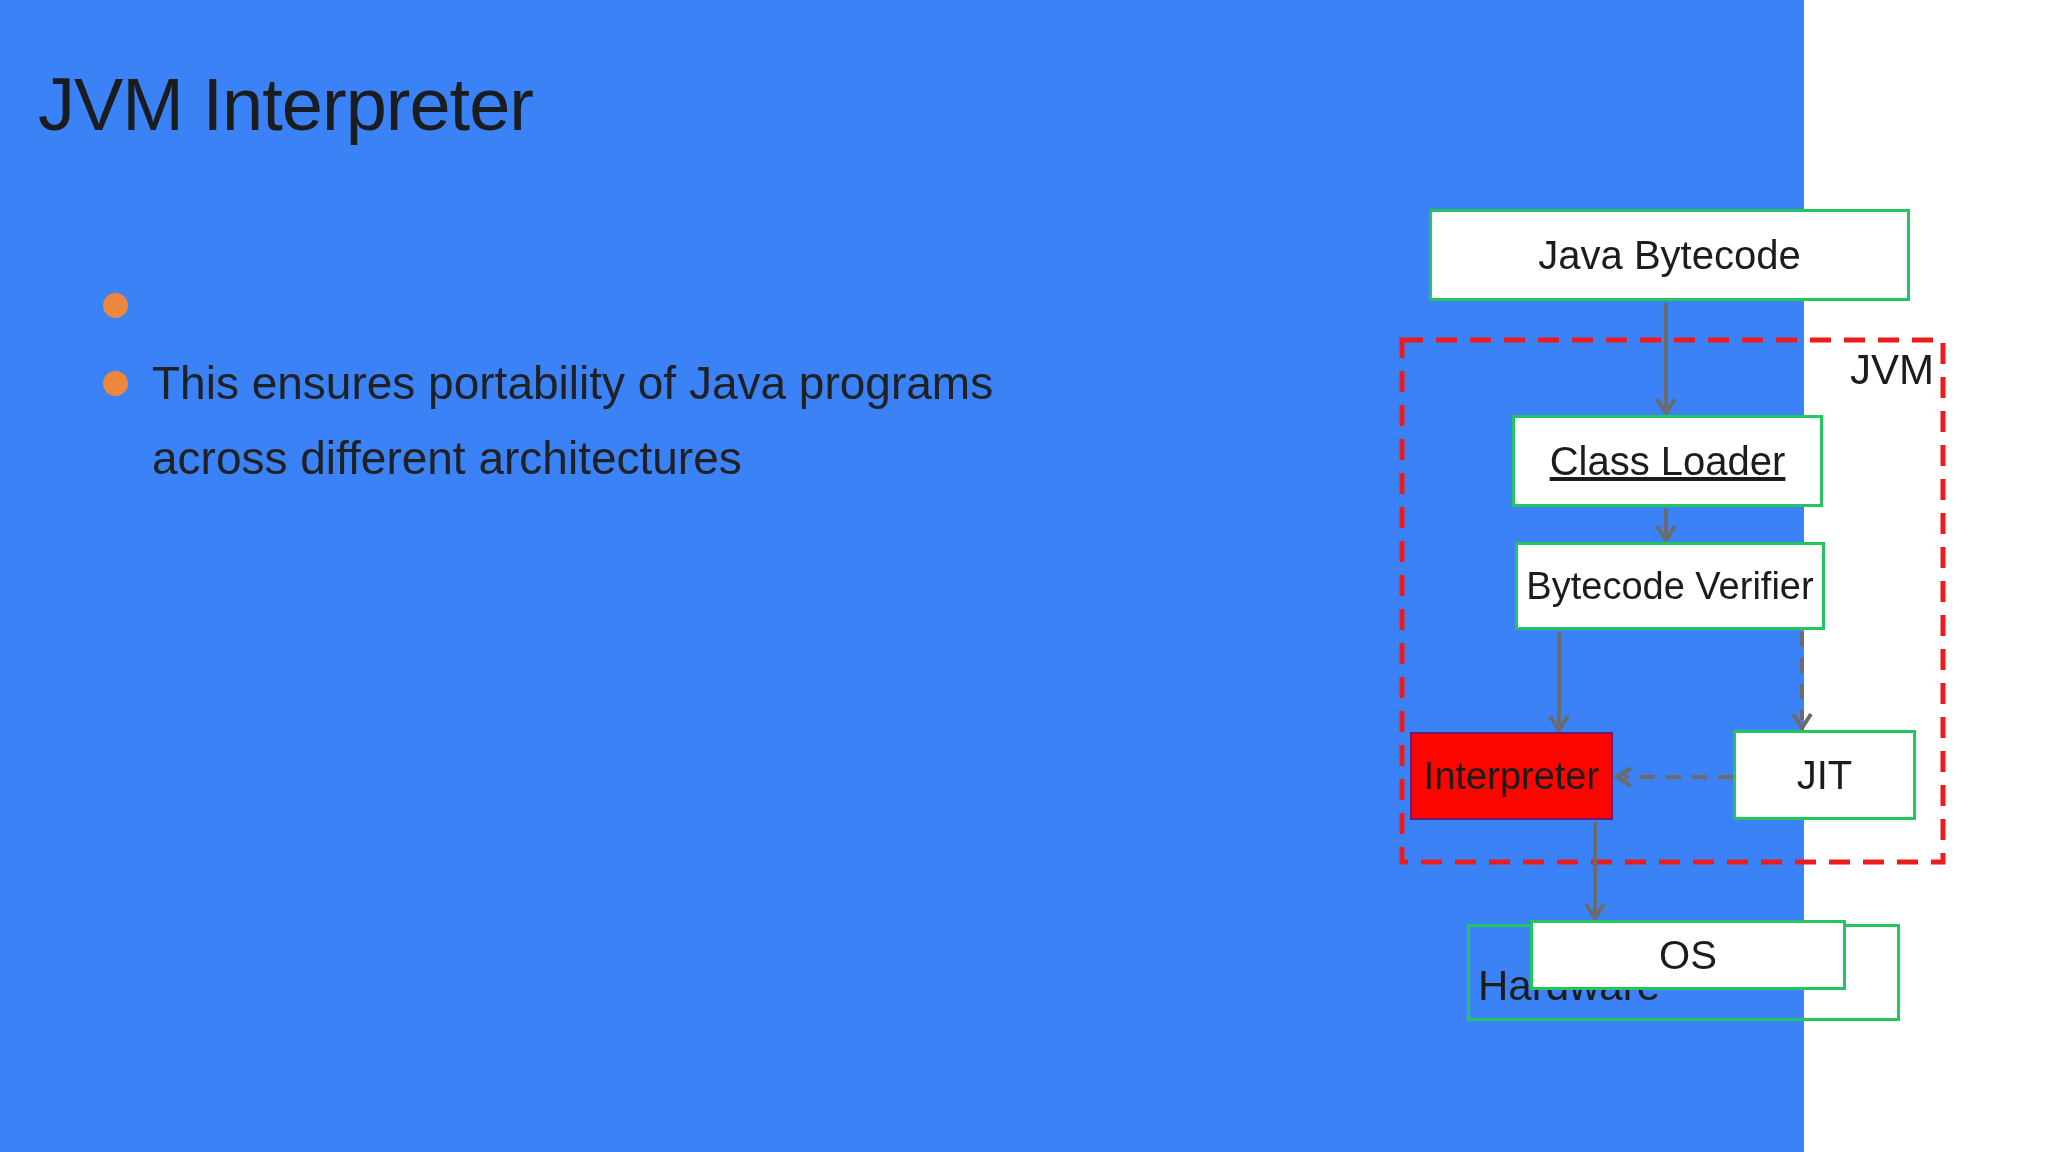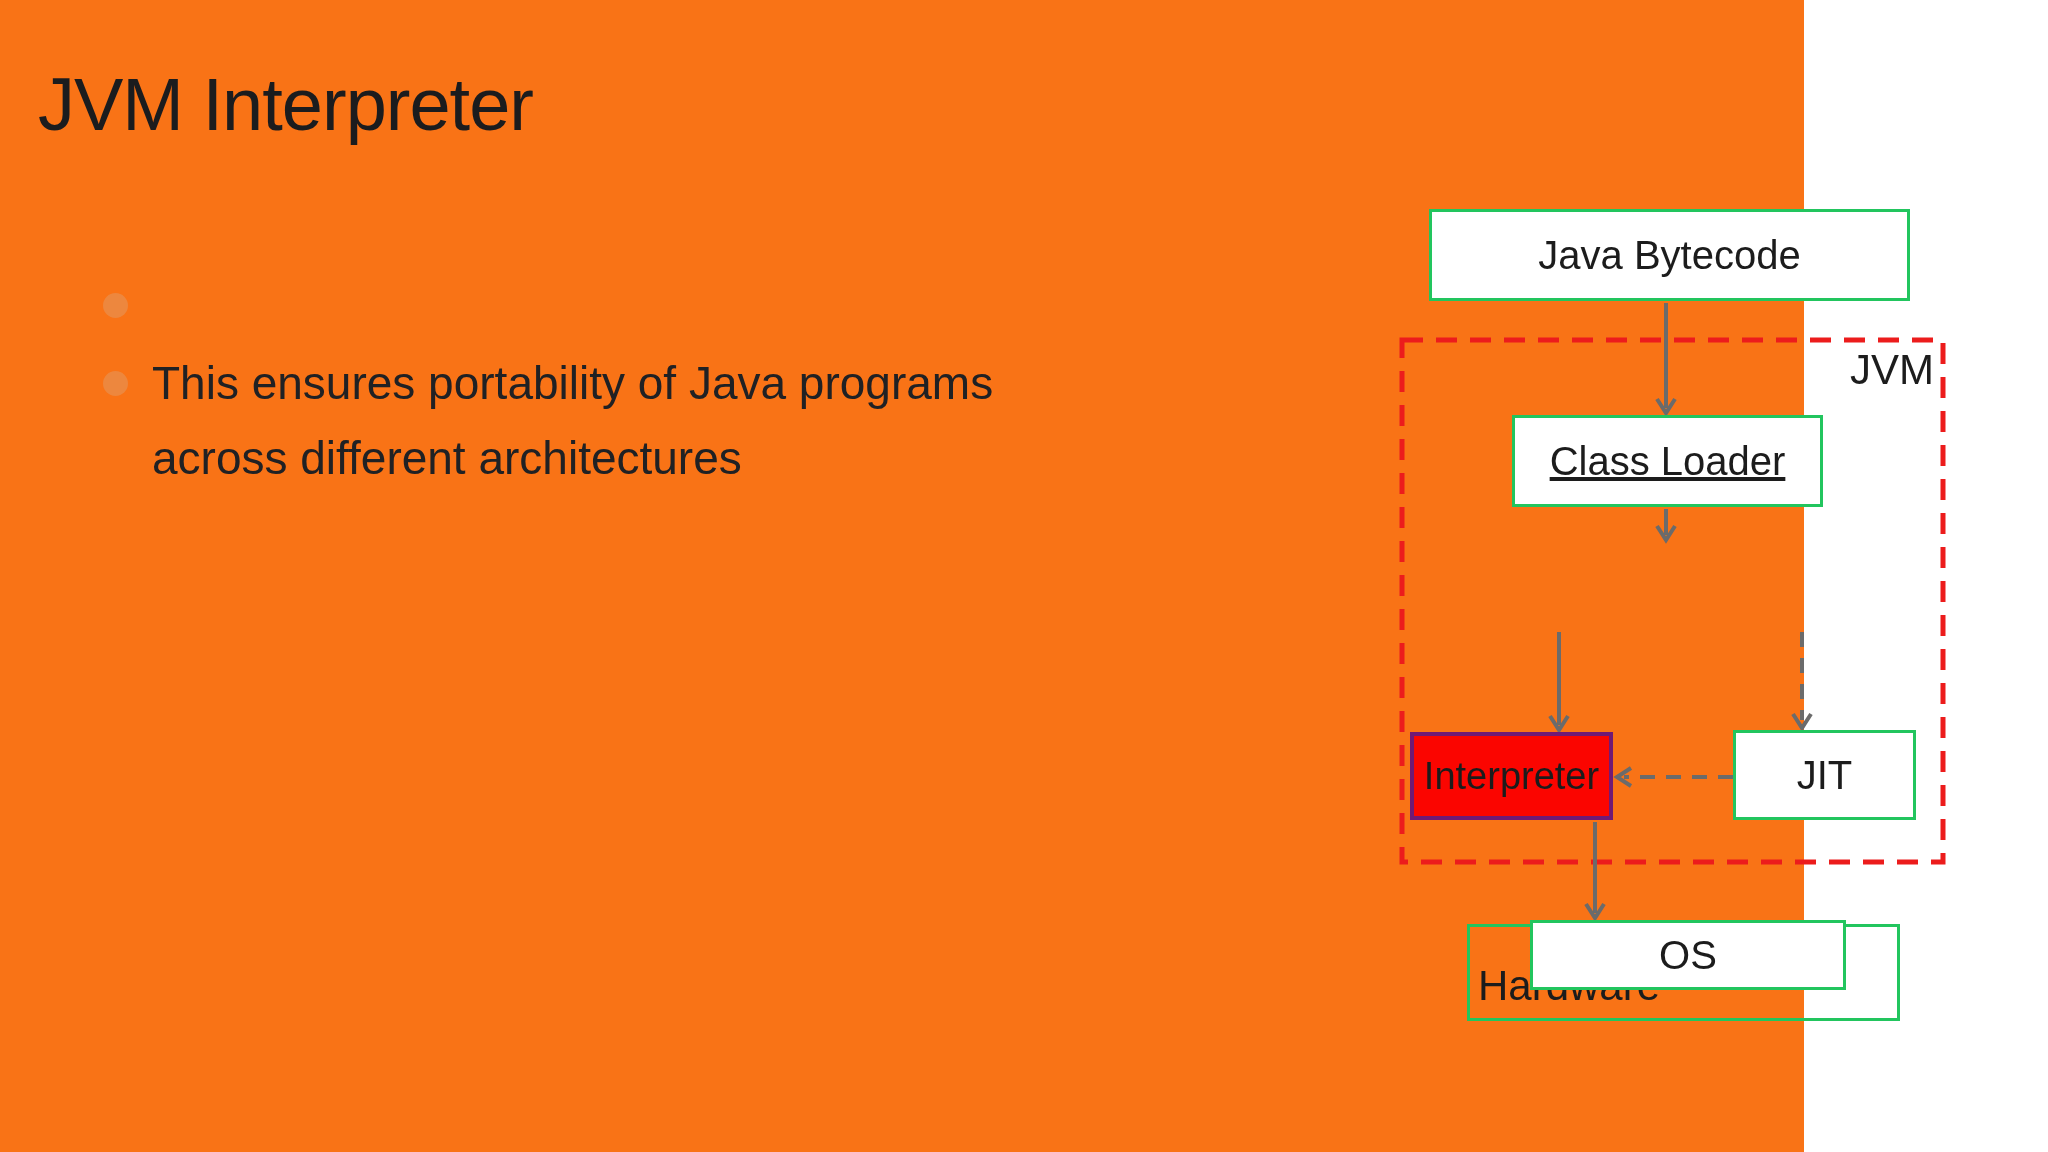--- a/index.html
+++ b/index.html
@@ -1,39 +1,39 @@
 <!DOCTYPE html>
 <html><head>
 <meta charset="utf-8">
 <style>
   * { margin:0; padding:0; box-sizing:border-box; }
   html,body { width:2048px; height:1152px; background:#ffffff; overflow:hidden;
               font-family:"Liberation Sans", sans-serif; }
-  .slide { position:relative; width:1804px; height:1152px; background:#f97316; }
+  .slide { position:relative; width:1804px; height:1152px; background:#3b82f6; }
 
   
   .title { position:absolute; left:38px; top:62px; font-size:74px; font-weight:300;
            color:#1b1c1e; letter-spacing:-1px; }
   .bullets { position:absolute; left:103px; top:268px; width:1120px; list-style:none; }
   .bullet { display:flex; align-items:flex-start; margin-bottom:28px; }
   .dot { flex:0 0 auto; width:25px; height:25px; border-radius:50%; margin-top:25px;
          margin-right:24px; }
   .btext { font-size:46px; font-weight:300; color:#202124; line-height:75px;
            white-space:pre-line; }
 
   
   .diagram { position:absolute; left:0; top:0; width:2048px; height:1152px; }
   .node { position:absolute; background:#ffffff; border:3px solid #22c55e;
           display:flex; align-items:center; justify-content:center;
           font-size:40px; font-weight:300; color:#1c1c1c; }
   .n-java-bytecode { left:1429px; top:209px;  width:481px; height:92px; }
   .n-class-loader  { left:1512px; top:415px;  width:311px; height:92px;text-decoration:underline; }
   .n-verifier      { left:1515px; top:542px;  width:310px; height:88px; font-size:38px; }
   .n-interpreter   { left:1410px; top:732px;  width:203px; height:88px;
-                     border:4px solid #701a75; font-size:38px; z-index:3; }
+                     border:2px solid #701a75; font-size:38px; z-index:3; }
   .n-jit           { left:1733px; top:730px;  width:183px; height:90px; }
   .n-os            { left:1530px; top:920px;  width:316px; height:70px; z-index:2; }
   .n-hardware      { left:1467px; top:924px;  width:433px; height:97px; z-index:1;
                      justify-content:flex-start; align-items:flex-end;
                      padding:0 0 8px 8px; font-size:42px; background:transparent; }
   .jvm-label { position:absolute; left:1850px; top:346px; font-size:42px;
                font-weight:300; color:#1c1c1c; }
   svg.wires { position:absolute; left:0; top:0; width:2048px; height:1152px;
               pointer-events:none; }
 </style>
@@ -91,20 +91,21 @@
         <polyline points="1586,904 1595,918 1604,904"></polyline>
       </g>
     </svg>
 
     <div class="node n-java-bytecode">Java Bytecode</div>
 
     <div class="jvm-label">JVM</div>
 
     <div class="node n-class-loader">Class Loader</div>
 
+    <div class="node n-verifier">Bytecode Verifier</div>
 
     <div class="node n-interpreter" style="background: rgb(251, 5, 0);">Interpreter</div>
 
     <div class="node n-jit">JIT</div>
 
     <div class="node n-hardware">Hardware</div>
 
     <div class="node n-os">OS</div>
   </div>
 

